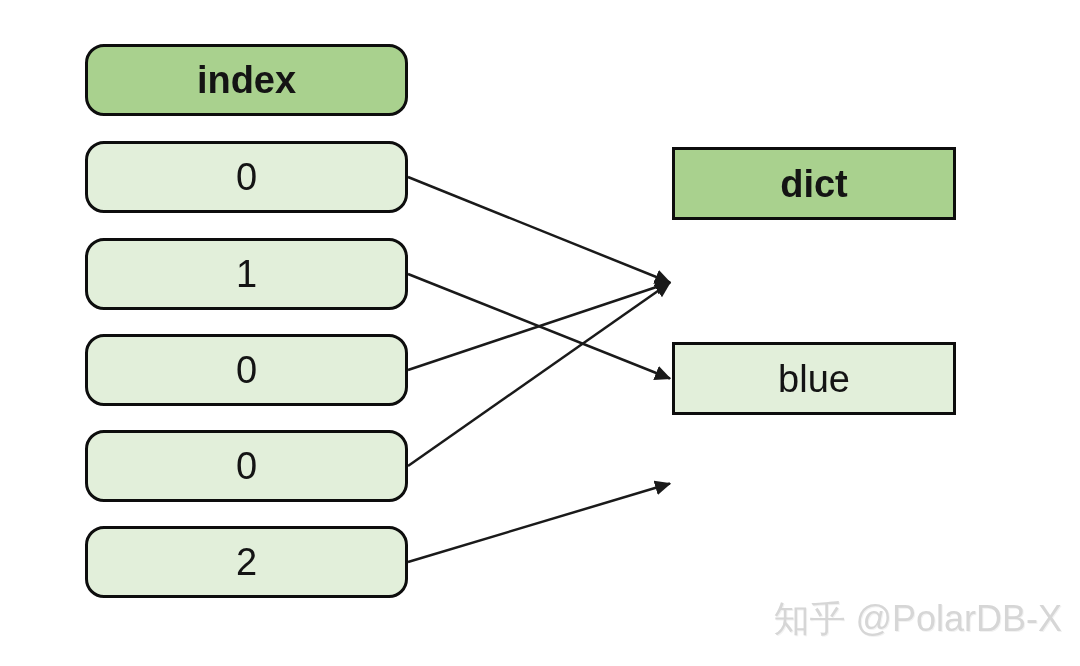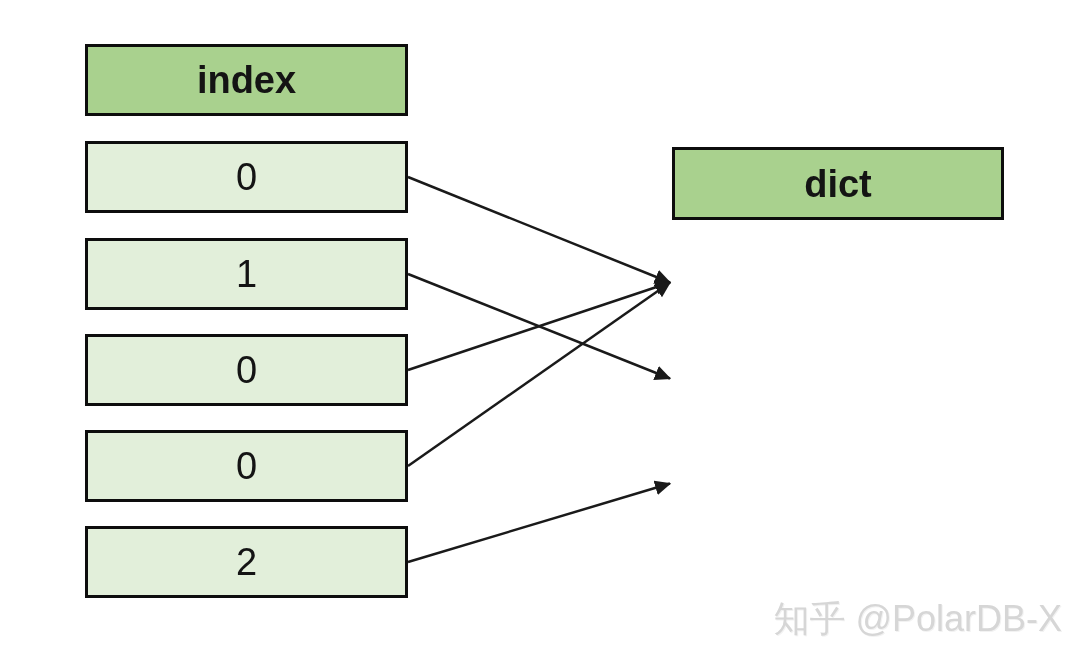--- a/index.html
+++ b/index.html
@@ -19,22 +19,22 @@
     position: absolute;
     box-sizing: border-box;
     border: 3px solid #0d0d0d;
     display: flex;
     align-items: center;
     justify-content: center;
     font-size: 38px;
     color: #141414;
     line-height: 1;
   }
-  .col-left  { left: 85px;  width: 323px; height: 72px; }
-  .col-right { left: 672px; width: 332px; height: 73px; }
+  .col-left  { left: 85px;  width: 323px; height: 72px; border-radius: 19px; }
+  .col-right { left: 672px; width: 284px; height: 73px; }
   .header {
     background: #a9d18e;
     font-weight: bold;
   }
   .cell {
     background: #e2efda;
   }
   #arrow-layer {
     position: absolute;
     left: 0; top: 0;
@@ -65,20 +65,21 @@
 
   <div class="box col-left cell" style="top:334px" id="idx-2">0</div>
 
   <div class="box col-left cell" style="top:430px" id="idx-3">0</div>
 
   <div class="box col-left cell" style="top:526px" id="idx-4">2</div>
 
   <div class="box col-right header" style="top:147px">dict</div>
 
 
+  <div class="box col-right cell" style="top:342px" id="dict-blue">blue</div>
 
 
   <svg id="arrow-layer" viewBox="0 0 1080 666" xmlns="http://www.w3.org/2000/svg">
     <defs>
       <marker id="arrowhead" markerWidth="8" markerHeight="8" refX="6" refY="3" orient="auto">
         <path d="M0,0 L6.5,3 L0,6 Z" fill="#1a1a1a"></path>
       </marker>
     </defs>
   <line x1="408" y1="177" x2="670" y2="282.5" stroke="#1a1a1a" stroke-width="2.5" marker-end="url(#arrowhead)"></line>
       <line x1="408" y1="274" x2="670" y2="378.5" stroke="#1a1a1a" stroke-width="2.5" marker-end="url(#arrowhead)"></line>

